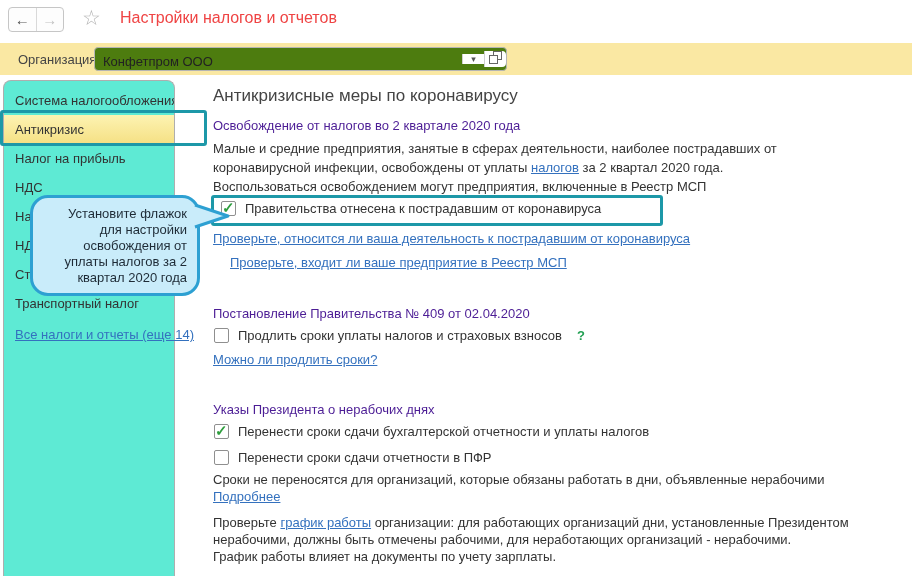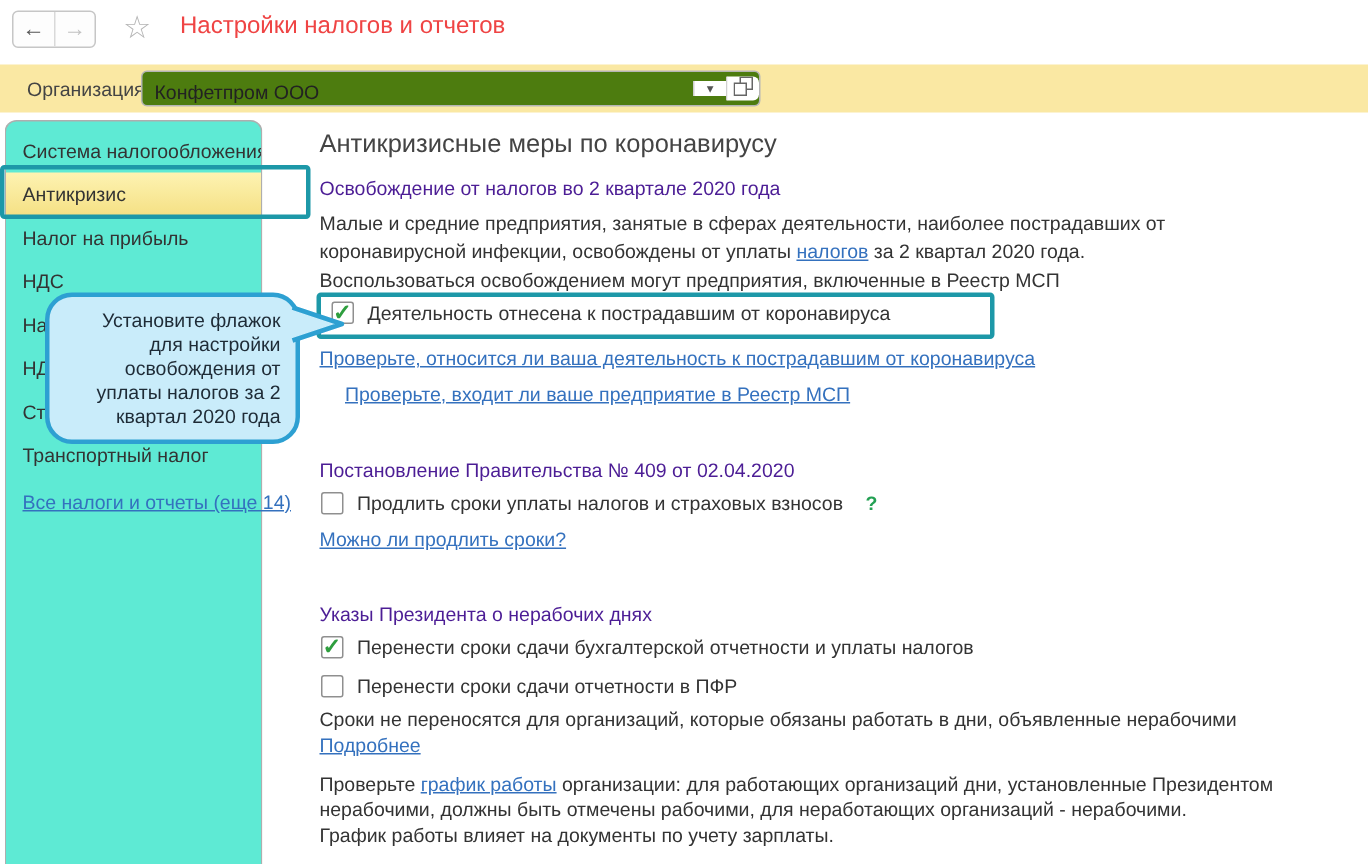--- a/index.html
+++ b/index.html
@@ -116,21 +116,21 @@
 <div class="h-green" style="left:213px; top:118px;">Освобождение от налогов во 2 квартале 2020 года</div>
 
 <div class="para" style="left:213px; top:139px; width:690px;">
   <div>Малые и средние предприятия, занятые в сферах деятельности, наиболее пострадавших от</div>
   <div><span>коронавирусной инфекции, освобождены от уплаты </span><a class="link">налогов</a><span> за 2 квартал 2020 года.</span></div>
   <div>Воспользоваться освобождением могут предприятия, включенные в Реестр МСП</div>
 </div>
 
 <div class="cbrow" style="left:221px; top:201px;">
   <span class="cb checked"></span>
-  <span>Деятельность отнесена к пострадавшим от коронавируса</span>
+  <span>Правительства отнесена к пострадавшим от коронавируса</span>
 </div>
 
 <a class="plink" style="left:213px; top:231px;">Проверьте, относится ли ваша деятельность к пострадавшим от коронавируса</a>
 <a class="plink" style="left:213px; top:255px;margin-left:17px;">Проверьте, входит ли ваше предприятие в Реестр МСП</a>
 
 <div class="h-green" style="left:213px; top:306px;">Постановление Правительства № 409 от 02.04.2020</div>
 
 <div class="cbrow" style="left:214px; top:328px;">
   <span class="cb"></span>
   <span>Продлить сроки уплаты налогов и страховых взносов</span>

